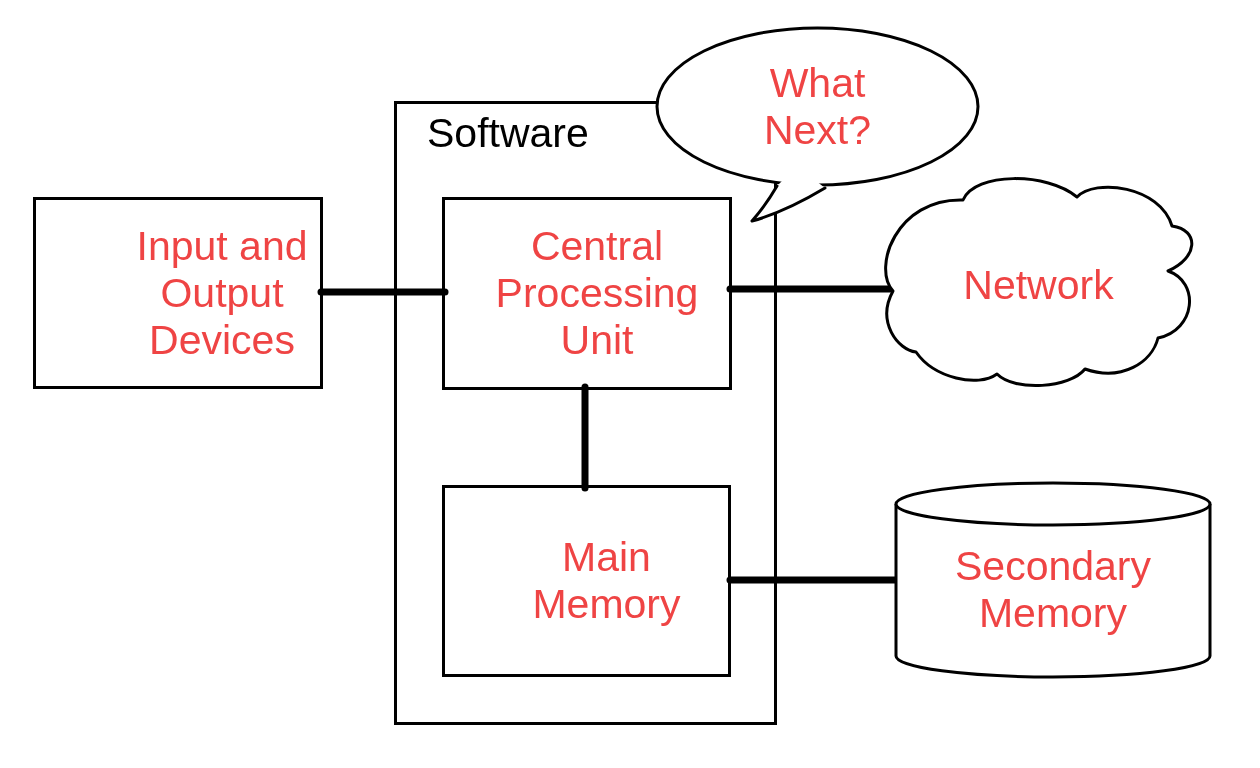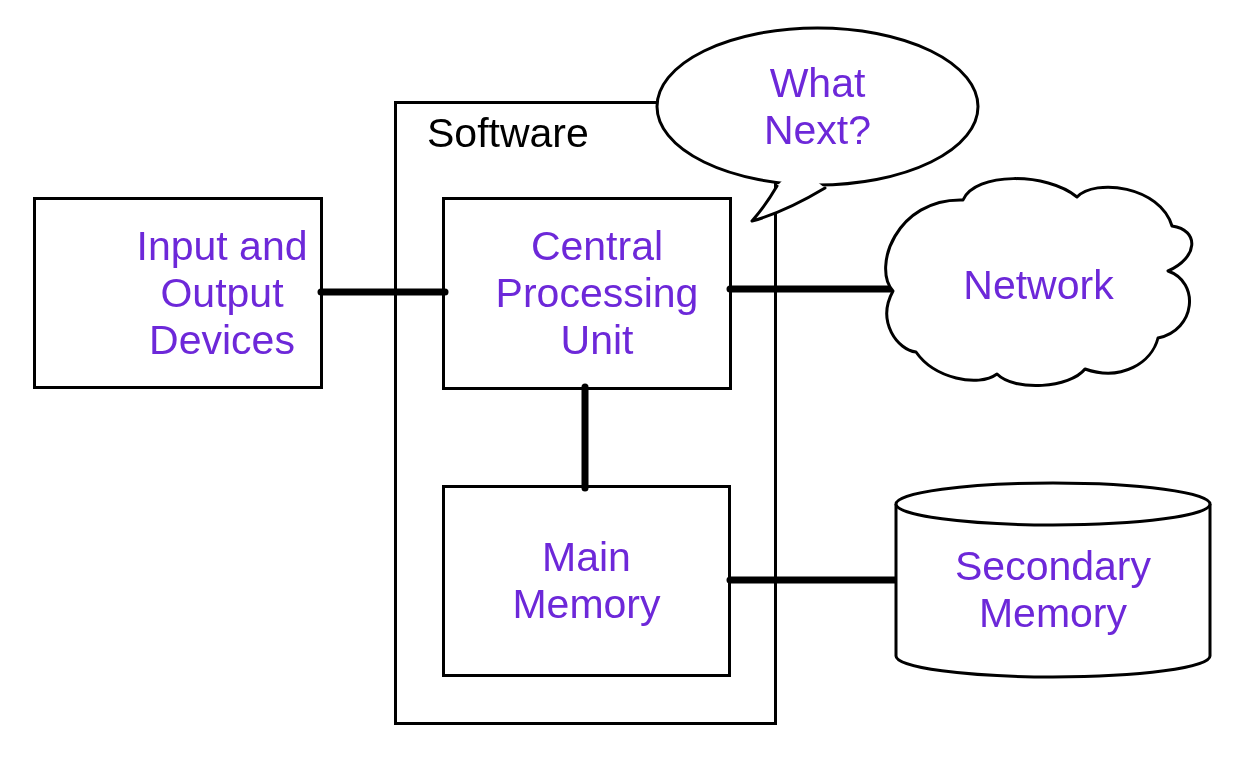--- a/index.html
+++ b/index.html
@@ -33,25 +33,25 @@
   .label {
     position: absolute;
     z-index: 3;
     font-size: 41px;
     line-height: 47px;
     white-space: pre-line;
     text-align: center;
     display: flex;
     align-items: center;
     justify-content: center;
-    color: #6d28d9;
+    color: #ef4444;
   }
   #io-label        { left: 33px;  top: 197px; width: 290px; height: 192px; padding-left: 44px; }
   #cpu-label       { left: 442px; top: 197px; width: 310px; height: 193px; }
-  #mm-label        { left: 442px; top: 485px; width: 289px; height: 192px; }
+  #mm-label        { left: 442px; top: 485px; width: 289px; height: 192px; padding-left: 20px; }
   #bubble-label    { left: 657px; top: 28px;  width: 321px; height: 157px; }
   #network-label   { left: 880px; top: 178px; width: 317px; height: 215px; }
   #secondary-label { left: 896px; top: 493px; width: 314px; height: 194px; }
   #software-label  {
     position: absolute;
     z-index: 3;
     left: 427px; top: 110px;
     font-size: 41px;
     line-height: 47px;
     white-space: nowrap;

